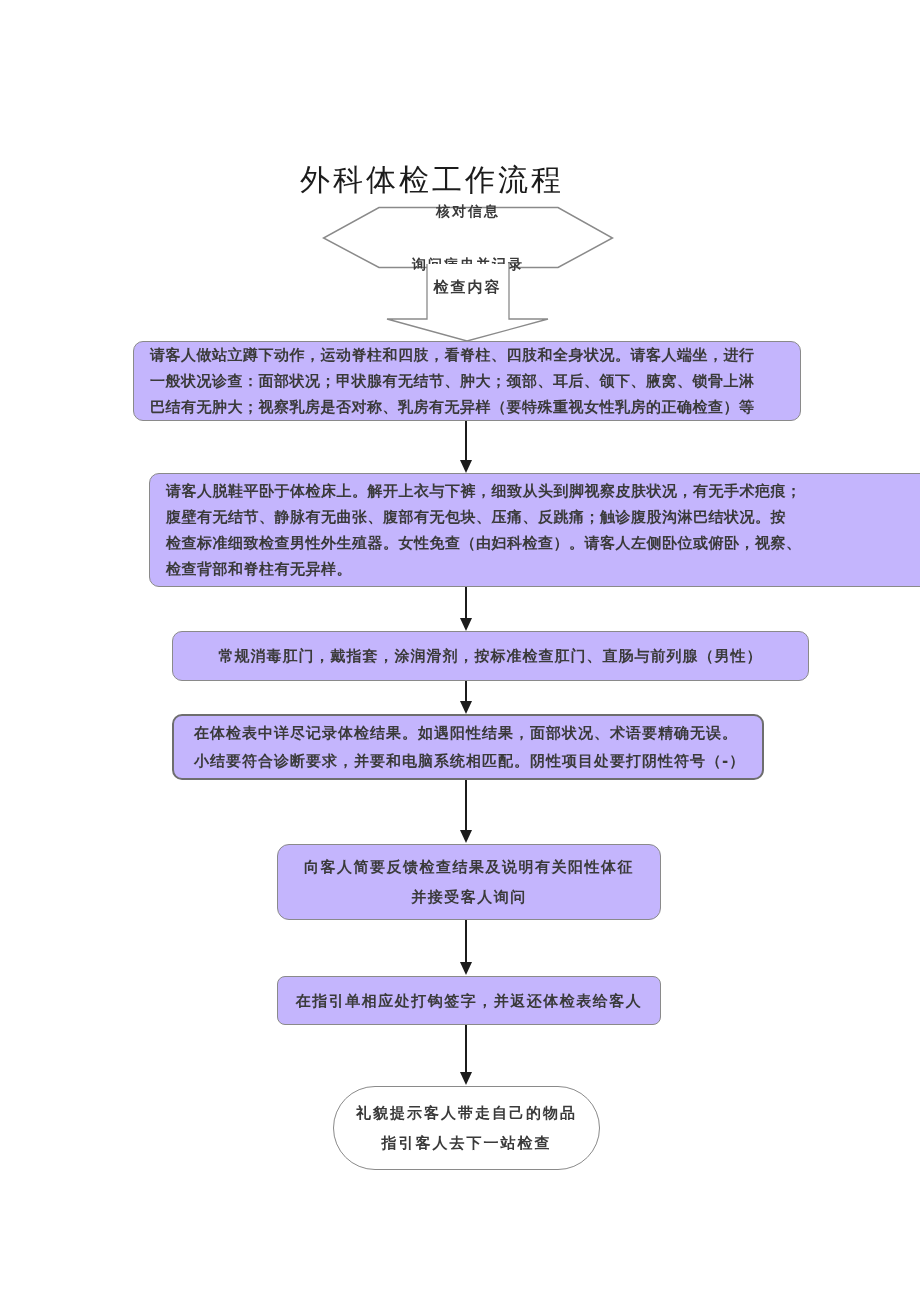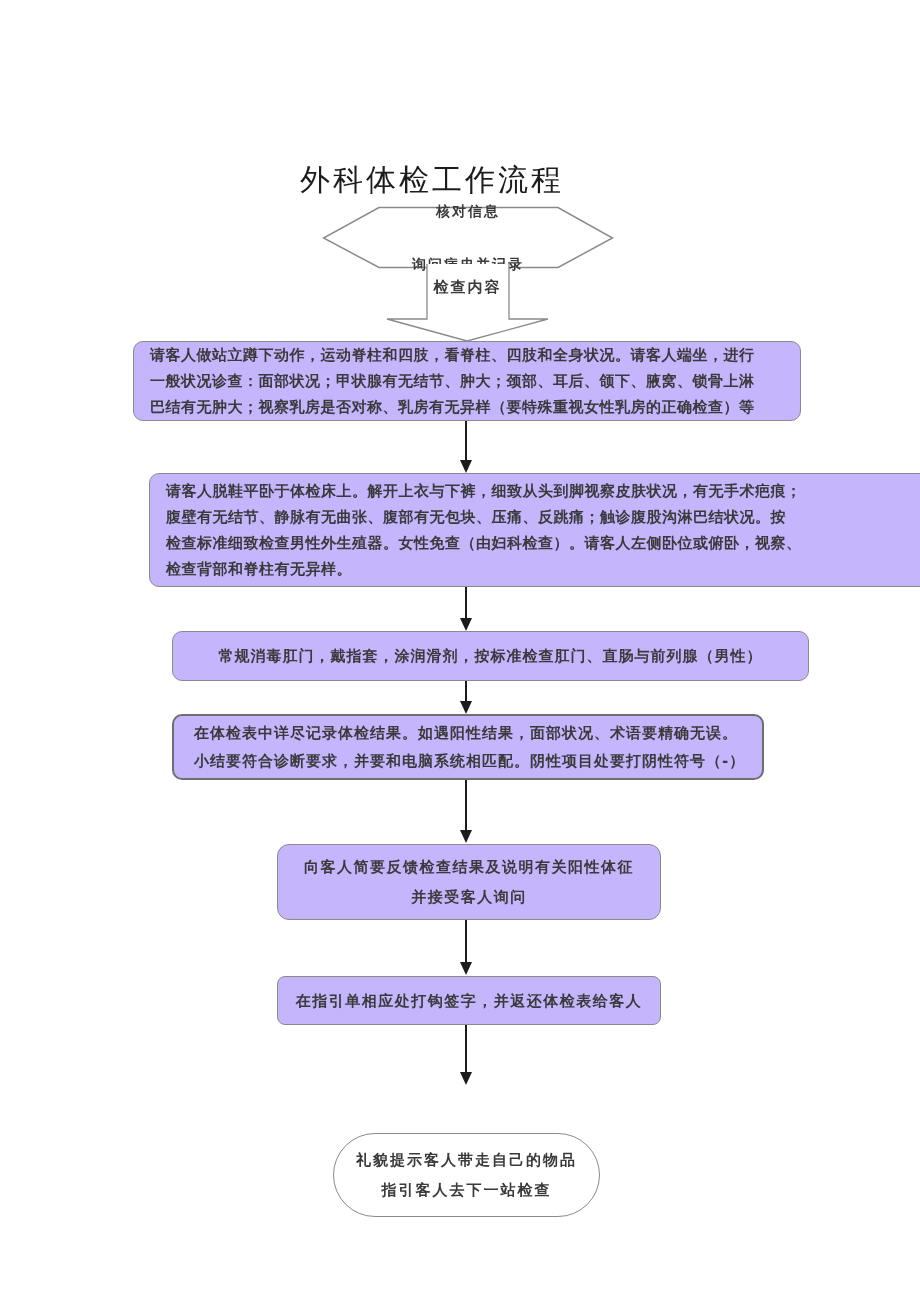--- a/index.html
+++ b/index.html
@@ -47,21 +47,21 @@
   .box-3{padding:2px 20px;text-align:center;letter-spacing:1px;line-height:22px;}
   .box-4{border-width:2px;border-color:#6e6e6e;padding:2px 20px;letter-spacing:1px;line-height:28px;text-align:left;}
   .box-5{border-radius:12px;text-align:center;letter-spacing:1.5px;line-height:30px;}
   .box-6{border-radius:8px;text-align:center;letter-spacing:1.5px;line-height:22px;}
   .terminator{
     position:absolute;
     background:#ffffff;border:1px solid #8a8a8a;
     border-radius:44px;box-sizing:border-box;
     display:flex;flex-direction:column;justify-content:center;
     text-align:center;color:#3a3a3a;font-weight:bold;
-    font-size:15px;letter-spacing:2px;line-height:30px;margin-top:47px;
+    font-size:15px;letter-spacing:2px;line-height:30px;
   }
   .vline{position:absolute;width:2px;background:#1c1c1c;}
   .ahead{
     position:absolute;width:0;height:0;
     border-left:6px solid transparent;
     border-right:6px solid transparent;
     border-top:13px solid #1c1c1c;
   }
 </style>
 </head>

